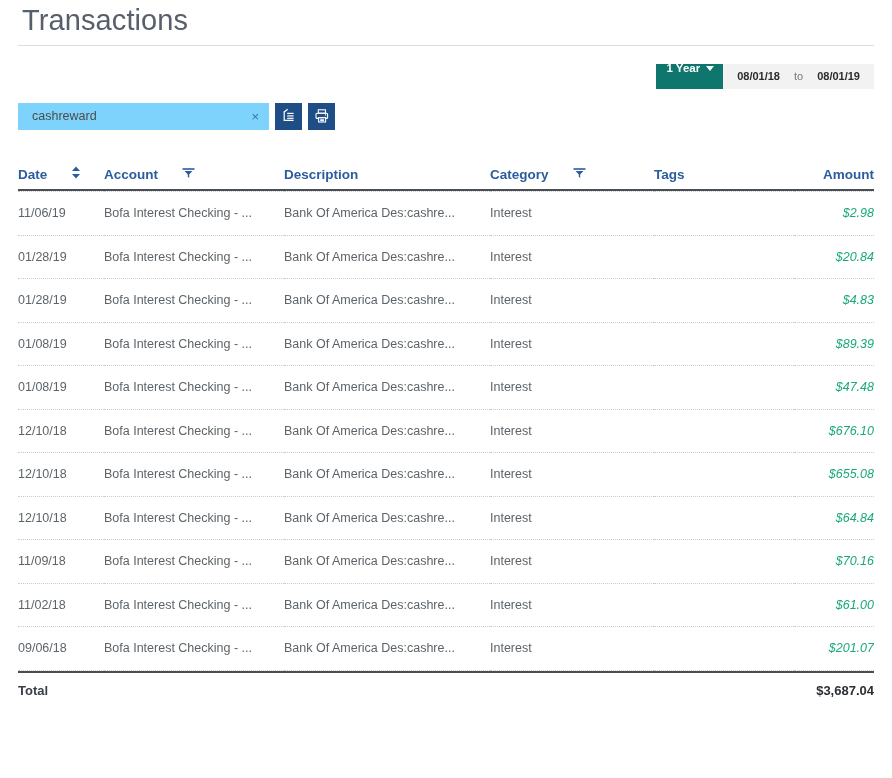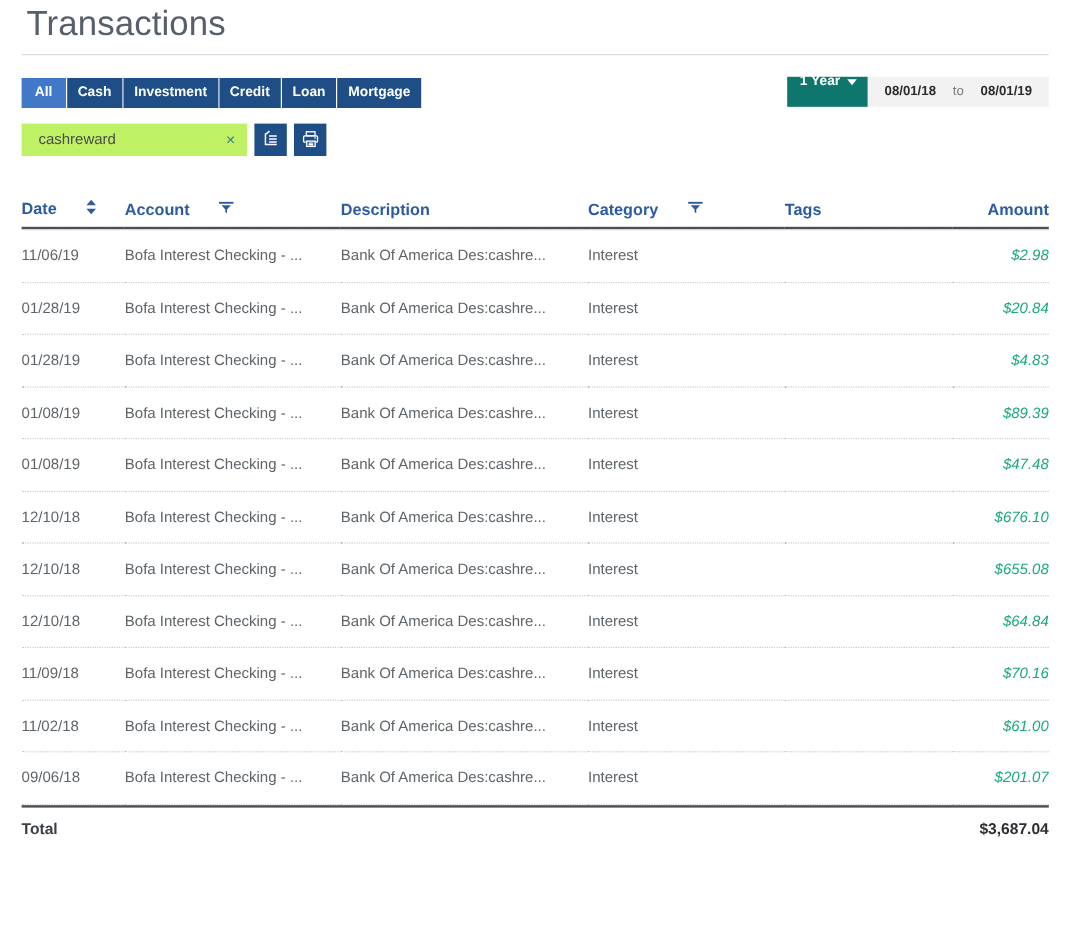--- a/index.html
+++ b/index.html
@@ -108,23 +108,23 @@
   .searchrow {
     height: 34px;
     margin-top: 3px;
     padding: 0 18px;
     display: flex;
     align-items: center;
     gap: 6px;
   }
   .search-wrap {
     position: relative;
-    width: 188px;
+    width: 251px;
     height: 27px;
-    background: #bef264;
+    background: #7dd3fc;
     display: flex;
     align-items: center;
   }
   .search-input {
     border: 0;
     outline: 0;
     background: transparent;
     font-family: "Liberation Sans", sans-serif;
     font-size: 12.5px;
     color: #4b4b4b;
@@ -162,21 +162,21 @@
   .tbl { width: 100%; border-collapse: collapse; table-layout: fixed; }
   .tbl th {
     font-size: 13.5px;
     font-weight: bold;
     color: #2c5c9e;
     text-align: left;
     padding: 0 0 7px 0;
     vertical-align: bottom;
     white-space: nowrap;
   }
-  .th-inner { display: inline-flex; gap: 24px; }
+  .th-inner { display: inline-flex; align-items: center; gap: 24px; }
   .tbl thead tr { border-bottom: 2px solid #4a4f55; }
   .head-wrap { padding: 0 18px; }
 
   .tbl td {
     font-size: 12.5px;
     color: #5d6469;
     padding: 0;
     height: 43.5px;
     vertical-align: middle;
     border-bottom: 1px dotted #c8cdd2;
@@ -210,28 +210,20 @@
 </style>
 </head>
 <body>
 
 <div id="page">
 
   <h1 class="page-title">Transactions</h1>
   <div class="title-rule"></div>
 
   <div class="toolbar">
-    <div class="type-tabs" id="type-tabs">
-        <div class="type-tab active">All</div>
-        <div class="type-tab">Cash</div>
-        <div class="type-tab">Investment</div>
-        <div class="type-tab">Credit</div>
-        <div class="type-tab">Loan</div>
-        <div class="type-tab">Mortgage</div>
-      </div>
 
     <div class="daterange">
       <div class="dr-select">
         <span>1 Year</span>
         <span class="caret"></span>
       </div>
       <div class="dr-date">08/01/18</div>
       <div class="dr-to">to</div>
       <div class="dr-date">08/01/19</div>
     </div>

